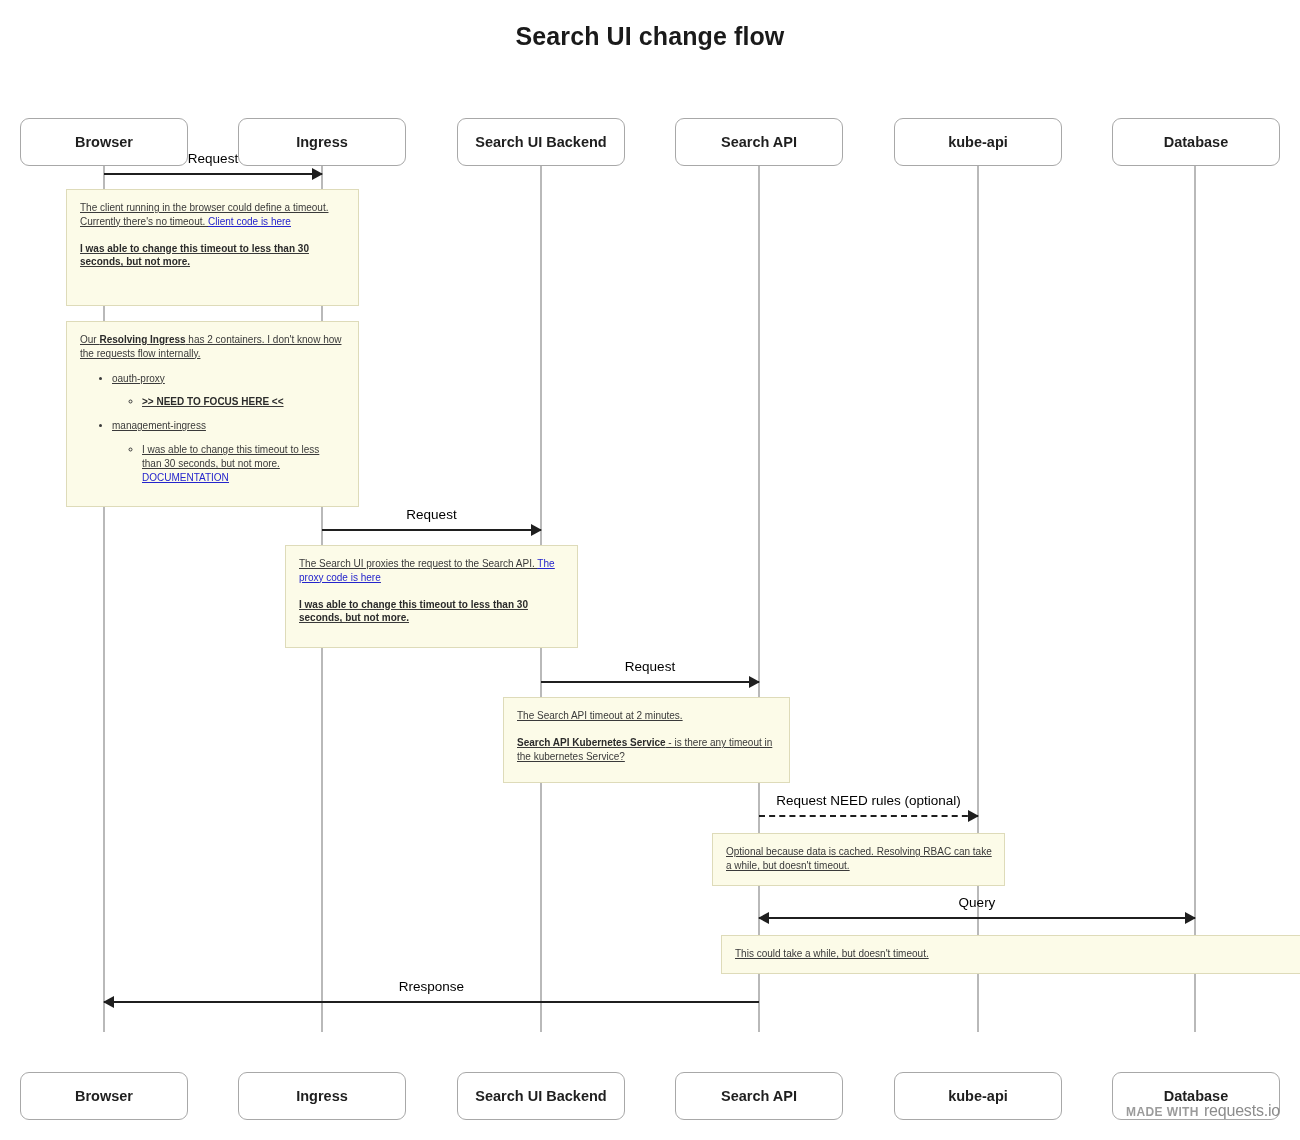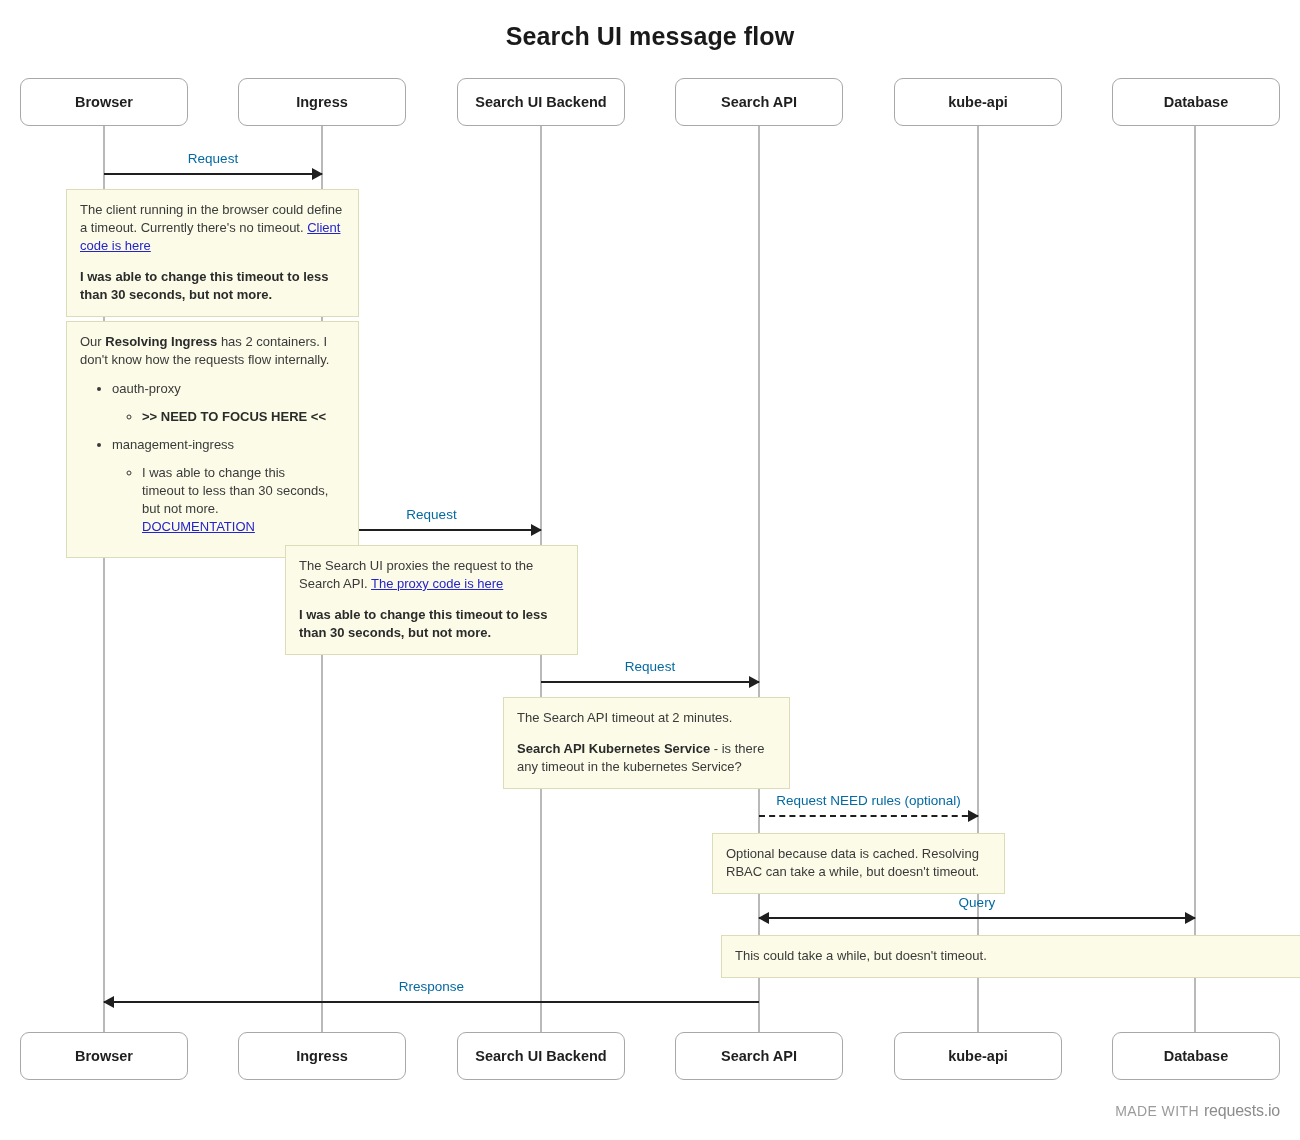--- a/index.html
+++ b/index.html
@@ -37,20 +37,21 @@
     position: absolute;
     width: 168px;
     height: 48px;
     border: 1.6px solid #a8a8a8;
     border-radius: 9px;
     background: #ffffff;
     box-sizing: border-box;
     display: flex;
     align-items: center;
     justify-content: center;
+    margin-top: 40px;
   }
   .participant .plabel {
     font-size: 14.5px;
     font-weight: bold;
     color: #1f1f1f;
     text-align: center;
     line-height: 1.15;
     padding: 0 5px;
   }
   
@@ -91,33 +92,34 @@
     left: -1px;
     border-right: 11px solid #1f1f1f;
   }
   .msg .msg-label {
     position: absolute;
     left: 0;
     width: 100%;
     top: -22px;
     text-align: center;
     font-size: 13.5px;
-    color: #0369a1;
+    color: #000000;
     white-space: nowrap;
   }
   
   .note {
     position: absolute;
     background: #fcfbe8;
     border: 1px solid #dedbb9;
     box-sizing: border-box;
     padding: 11px 7px 12px 13px;
-    font-size: 13px;
+    font-size: 10px;
     line-height: 1.38;
     color: #3a3a3a;
+    text-decoration: underline;
   }
   .note p {
     margin: 0;
   }
   .note p + p {
     margin-top: 13px;
   }
   .note .b {
     font-weight: bold;
     color: #2b2b2b;
@@ -145,37 +147,37 @@
   .footer {
     position: absolute;
     right: 20px;
     bottom: 20px;
     display: flex;
     align-items: baseline;
     gap: 5px;
     color: #9b9b9b;
   }
   .footer .made-with {
-    font-size: 14px;
-    font-weight: normal;
+    font-size: 12px;
+    font-weight: bold;
     letter-spacing: 0.4px;
     text-transform: uppercase;
   }
   .footer .brand {
     font-size: 16px;
     color: #8c8c8c;
     letter-spacing: -0.2px;
   }
 </style>
 </head>
 <body>
 
 <div id="canvas">
 
-  <div class="diagram-title">Search UI message flow</div>
+  <div class="diagram-title">Search UI change flow</div>
 
   <div id="lifelines">
       <div class="lifeline" style="left: 103.3px; top: 126px; height: 906px;"></div>
       <div class="lifeline" style="left: 321.3px; top: 126px; height: 906px;"></div>
       <div class="lifeline" style="left: 540.3px; top: 126px; height: 906px;"></div>
       <div class="lifeline" style="left: 758.3px; top: 126px; height: 906px;"></div>
       <div class="lifeline" style="left: 977.3px; top: 126px; height: 906px;"></div>
       <div class="lifeline" style="left: 1194.3px; top: 126px; height: 906px;"></div>
     </div>
   <div id="participants-top">

